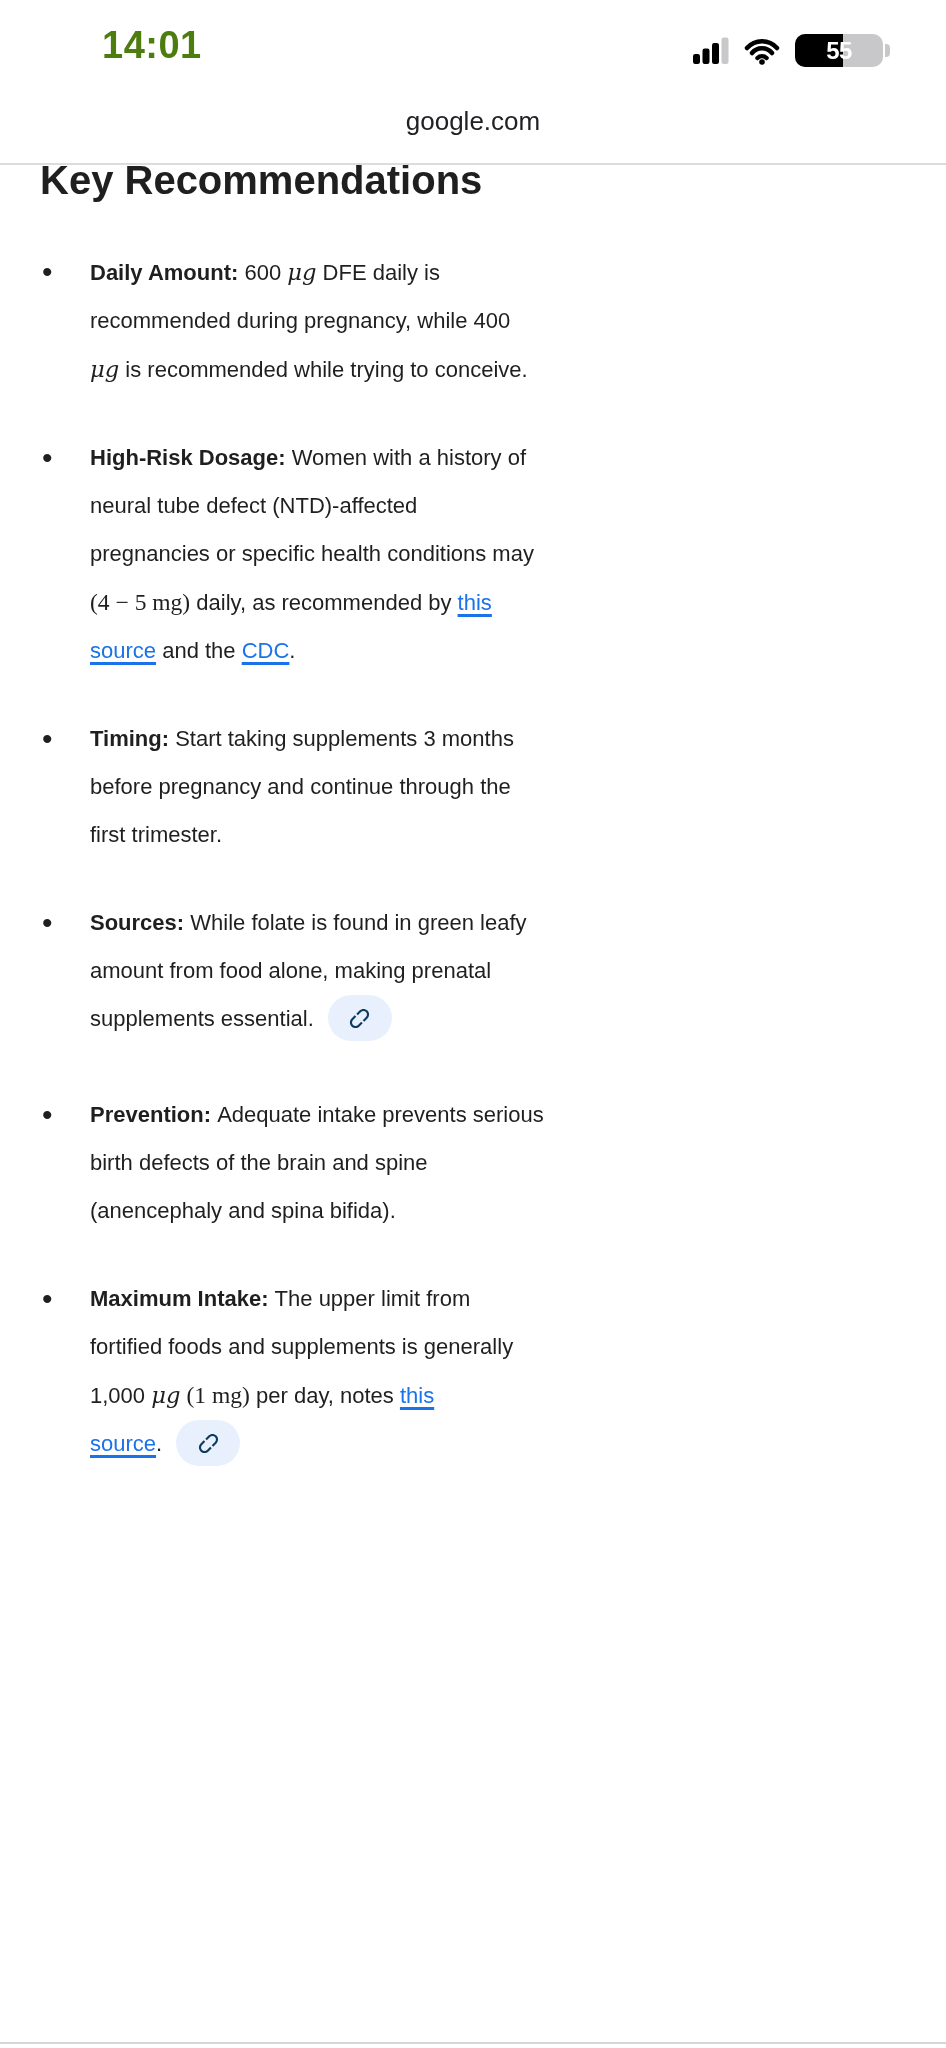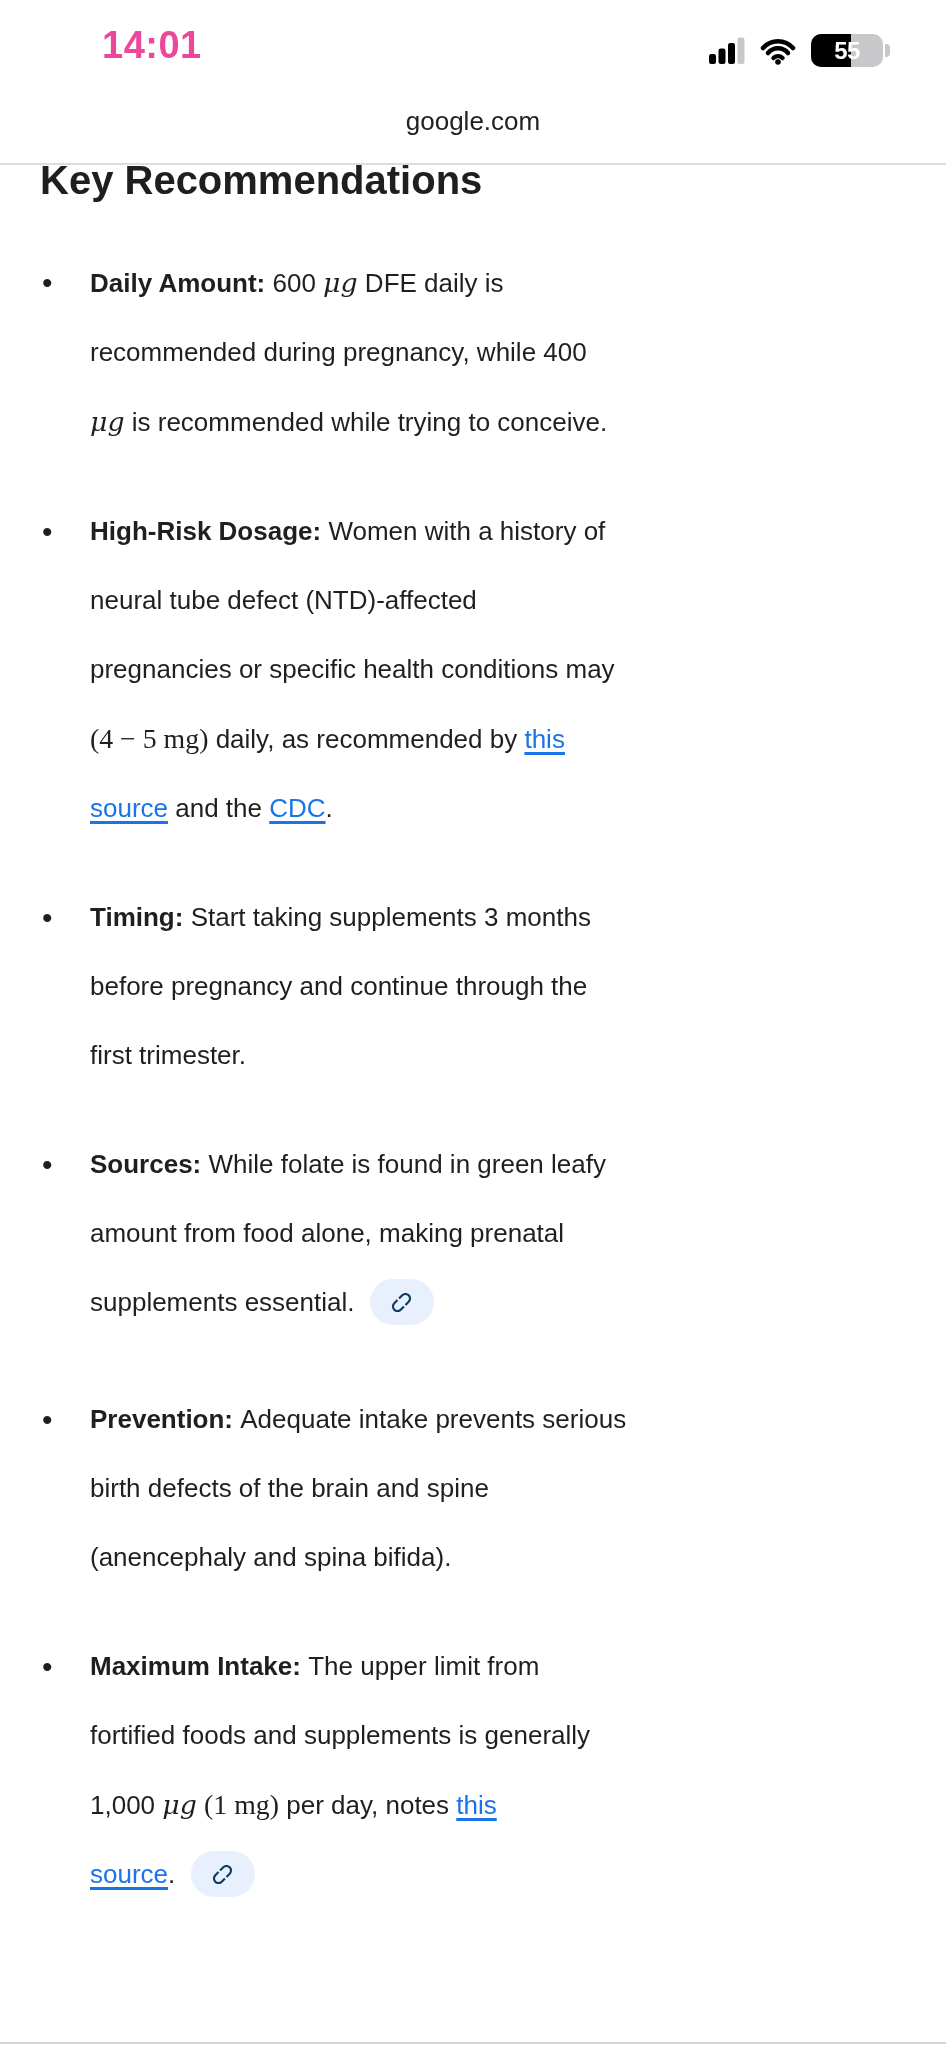--- a/index.html
+++ b/index.html
@@ -4,35 +4,35 @@
 <style>
   html,body{margin:0;padding:0;}
   body{
     width:946px;height:2048px;position:relative;overflow:hidden;
     background:#ffffff;color:#1f1f1f;
     font-family:"Liberation Sans","DejaVu Sans",sans-serif;
     -webkit-font-smoothing:antialiased;
   }
   
   .chrome{position:relative;height:163px;background:#fff;border-bottom:2px solid #dcdcdc;z-index:2;}
-  .time{position:absolute;left:102px;top:24px;font-size:38px;font-weight:700;letter-spacing:.5px;color:#ec4899;}
+  .time{position:absolute;left:102px;top:24px;font-size:38px;font-weight:700;letter-spacing:.5px;color:#4d7c0f;}
   .sicons{position:absolute;right:56px;top:34px;display:flex;align-items:center;gap:14px;}
   .battery{display:flex;align-items:center;}
-  .batt-body{width:72px;height:33px;border-radius:10px;background:#c8c8ca;position:relative;overflow:hidden;}
+  .batt-body{width:88px;height:33px;border-radius:10px;background:#c8c8ca;position:relative;overflow:hidden;}
   .batt-fill{position:absolute;left:0;top:0;bottom:0;width:55%;background:#000;}
   .batt-num{position:absolute;inset:0;display:flex;align-items:center;justify-content:center;
     color:#fff;font-weight:700;font-size:24px;letter-spacing:-.5px;}
   .batt-nub{width:5px;height:13px;background:#c8c8ca;border-radius:0 4px 4px 0;margin-left:2px;}
   .url{position:absolute;left:0;right:0;top:106px;text-align:center;font-size:26px;color:#202124;}
   
   .page-content{position:relative;padding:0 40px;overflow:hidden;height:1881px;z-index:1;}
   h2.sec-h{font-size:40px;line-height:40px;font-weight:700;margin:50px 0 0;color:#1f1f1f;}
   h2.sec-h:first-child{margin-top:-5px;}
   ul.blist{list-style:none;margin:48px 0 0;padding:0;}
-  ul.blist li{position:relative;padding-left:50px;font-size:26px;line-height:69px;color:#1f1f1f;}
+  ul.blist li{position:relative;padding-left:50px;font-size:22px;line-height:48px;color:#1f1f1f;}
   ul.blist li + li{margin-top:40px;}
   ul.blist li::before{content:"•";position:absolute;left:2px;top:0;font-size:30px;color:#1f1f1f;}
   .tl{white-space:nowrap;}
   .b{font-weight:700;}
   .math{font-family:"Liberation Serif","DejaVu Serif",serif;font-size:1.07em;text-align:right;}
   .mi{font-family:"DejaVu Serif","Liberation Serif",serif;font-style:italic;font-size:1.03em;}
   a.link{color:#1a73e8;text-decoration:underline;text-decoration-thickness:2.5px;text-underline-offset:4px;}
   .chip{display:inline-flex;align-items:center;justify-content:center;width:64px;height:46px;
     border-radius:23px;background:#e8f0fe;vertical-align:middle;margin-left:8px;transform:translateY(-2px);}
   .bottom-line{position:absolute;left:0;top:2042px;width:946px;height:2px;background:#d6d6d6;z-index:3;}

